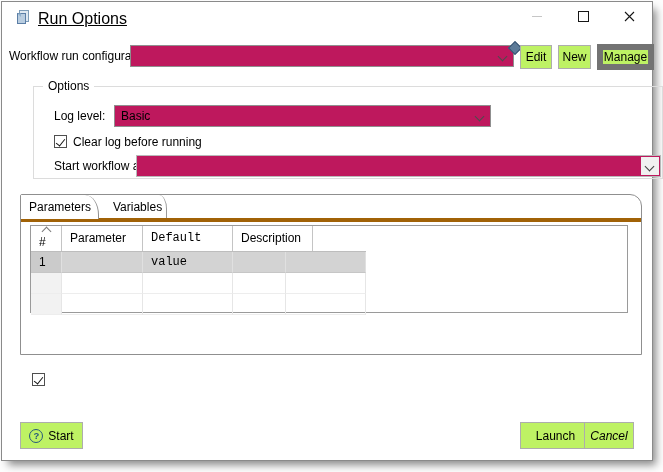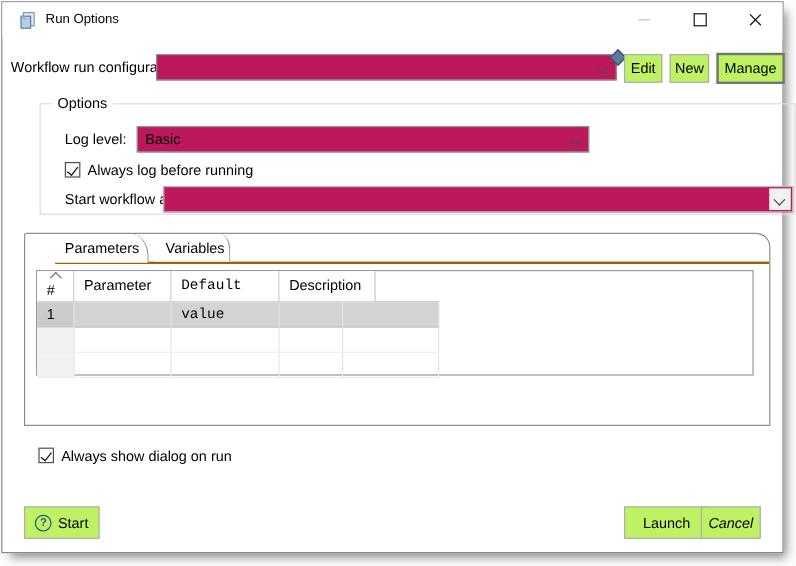--- a/index.html
+++ b/index.html
@@ -1,45 +1,45 @@
 <!DOCTYPE html>
 <html><head>
 <meta charset="utf-8">
 <style>
   html,body{margin:0;padding:0;}
   body{width:663px;height:472px;background:#fdfdfd;font-family:"Liberation Sans",sans-serif;font-size:12px;color:#000;position:relative;overflow:hidden;}
   .dialog{position:absolute;left:1px;top:1px;width:652px;height:460px;background:#fff;border:1px solid #8a8a8a;box-sizing:border-box;box-shadow:5px 6px 8px -2px rgba(0,0,0,.45);}
   
   .titlebar{position:absolute;left:0;top:0;right:0;height:30px;background:#fff;}
   .title-icon{position:absolute;left:13px;top:7px;width:16px;height:16px;}
-  .title-text{position:absolute;left:36px;top:8px;font-size:11px;}
+  .title-text{position:absolute;left:36px;top:8px;font-size:16px;text-decoration:underline;}
   .win-controls{position:absolute;right:0;top:0;display:flex;}
   .win-btn{width:46px;height:29px;display:flex;align-items:center;justify-content:center;}
   .glyph-min{width:10px;height:0;border-top:1px solid #c6c6c6;}
   .glyph-max{width:9px;height:9px;border:1px solid #161616;background:#fff;}
   
   .btn{position:absolute;background:#bef264;border:1px solid #adadad;box-sizing:border-box;display:flex;align-items:center;justify-content:center;font-size:12px;cursor:default;}
-  .btn-focus{border:2px solid #737373;}
+  .btn-focus{border:6px solid #737373;}
   .combo{position:absolute;background:#be185d;border:1px solid #8f8f8f;box-sizing:border-box;}
   .combo .val{position:absolute;left:6px;top:3px;font-size:12px;white-space:nowrap;}
   .chev{position:absolute;right:7px;top:7px;width:6px;height:6px;border-right:1.4px solid #4d4d4d;border-bottom:1.4px solid #4d4d4d;transform:rotate(45deg);}
   .combo-lite{border:1px solid #b9b9b9;}
   .arrowbox{position:absolute;right:1px;top:1px;bottom:1px;width:18px;background:#f1f1f1;}
   .arrowbox .chev{right:6px;top:6px;border-color:#3f3f3f;}
   .cb{position:absolute;width:13px;height:13px;background:#fff;border:1px solid #4f4f4f;box-sizing:border-box;}
   .cb .tick{position:absolute;left:2.5px;top:0.5px;width:4px;height:8px;border-right:1.6px solid #101010;border-bottom:1.6px solid #101010;transform:rotate(38deg);}
   .lbl{position:absolute;font-size:12px;white-space:nowrap;}
   
   .diamond{position:absolute;left:508px;top:41px;width:8px;height:8px;background:#5d7b99;border:1px solid #33506e;transform:rotate(45deg);}
   
   .group{position:absolute;left:10px;top:84px;width:630px;height:93px;border:1px solid #dcdcdc;box-sizing:border-box;margin-left:21px;}
   .legend{position:absolute;left:9px;top:-8px;background:#fff;padding:0 5px;font-size:12px;}
   
   .folder{position:absolute;left:18px;top:192px;width:622px;height:161px;border:1px solid #8f8f8f;border-radius:2px 12px 0 0;box-sizing:border-box;background:#fff;}
-  .tabrow{position:absolute;left:0;top:0;right:0;height:23px;border-bottom:2px solid #a16207;margin-left:25px;}
+  .tabrow{position:absolute;left:0;top:0;right:0;height:23px;border-bottom:4px solid #a16207;}
   .tab{position:absolute;top:0;height:23px;display:flex;align-items:center;font-size:12px;box-sizing:border-box;background:#fff;}
   .tab-sel{left:0;width:78px;padding-left:8px;border-right:1px solid #8f8f8f;border-top-right-radius:14px 20px;height:24px;z-index:2;}
   .tab-unsel{left:82px;width:64px;padding-left:10px;border-right:1px solid #9a9a9a;border-top-right-radius:8px 14px;}
   
   .tbl{position:absolute;left:28px;top:223px;width:598px;height:88px;border:1px solid #9a9a9a;background:#fff;box-sizing:border-box;z-index:3;}
   .trow{display:flex;}
   .hrow{height:25px;border-bottom:1px solid #bdbdbd;width:335px;}
   .hcell{box-sizing:border-box;border-right:1px solid #c4c4c4;padding-left:8px;line-height:24px;font-size:12px;position:relative;background:#fff;}
   .brow{height:21px;width:335px;}
   .bcell{box-sizing:border-box;border-right:1px solid #e6e6e6;border-bottom:1px solid #ededed;font-size:12px;}
@@ -100,21 +100,21 @@
 
     <div class="lbl" style="left:20px;top:22px;">Log level:</div>
     <div class="combo" style="left:80px;top:18px;width:377px;height:22px;">
       <span class="val">Basic</span>
       <span class="chev"></span>
     </div>
 
     <div class="cb" style="left:20px;top:48px;">
         <span class="tick"></span>
       </div>
-    <div class="lbl" style="left:39px;top:48px;">Always log before running</div>
+    <div class="lbl" style="left:39px;top:48px;">Clear log before running</div>
 
     <div class="lbl" style="left:20px;top:72px;">Start workflow at:</div>
     <div class="combo combo-lite" style="left:102px;top:68px;width:525px;height:22px;">
       <span class="val"></span>
       <span class="arrowbox">
           <span class="chev"></span>
         </span>
     </div>
   </div>
 
@@ -158,21 +158,20 @@
       <div class="bcell c1"></div>
       <div class="bcell c2"></div>
       <div class="bcell c3"></div>
       <div class="bcell c4"></div>
     </div>
   </div>
 
   <div class="cb" style="left:30px;top:371px;">
       <span class="tick"></span>
     </div>
-  <div class="lbl" style="left:49px;top:371px;">Always show dialog on run</div>
 
   <div class="btn" style="left:18px;top:420px;width:63px;height:27px;">
     <span class="help-icon">
         <span>?</span>
       </span>
     <span>Start</span>
   </div>
   <div class="btn" style="left:518px;top:420px;width:71px;height:27px;">
       <span>Launch</span>
     </div>

